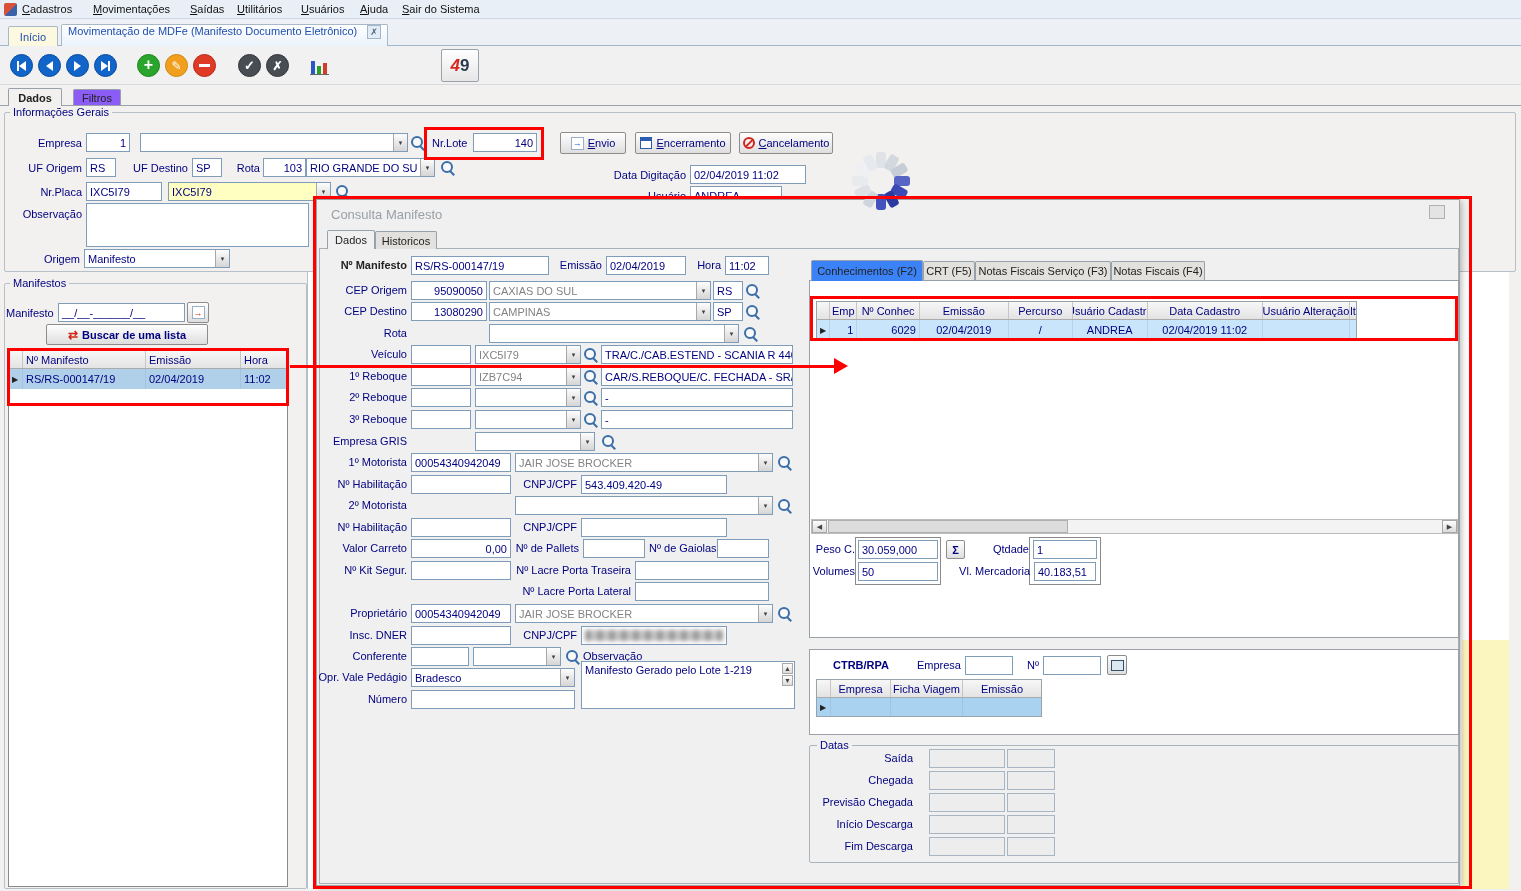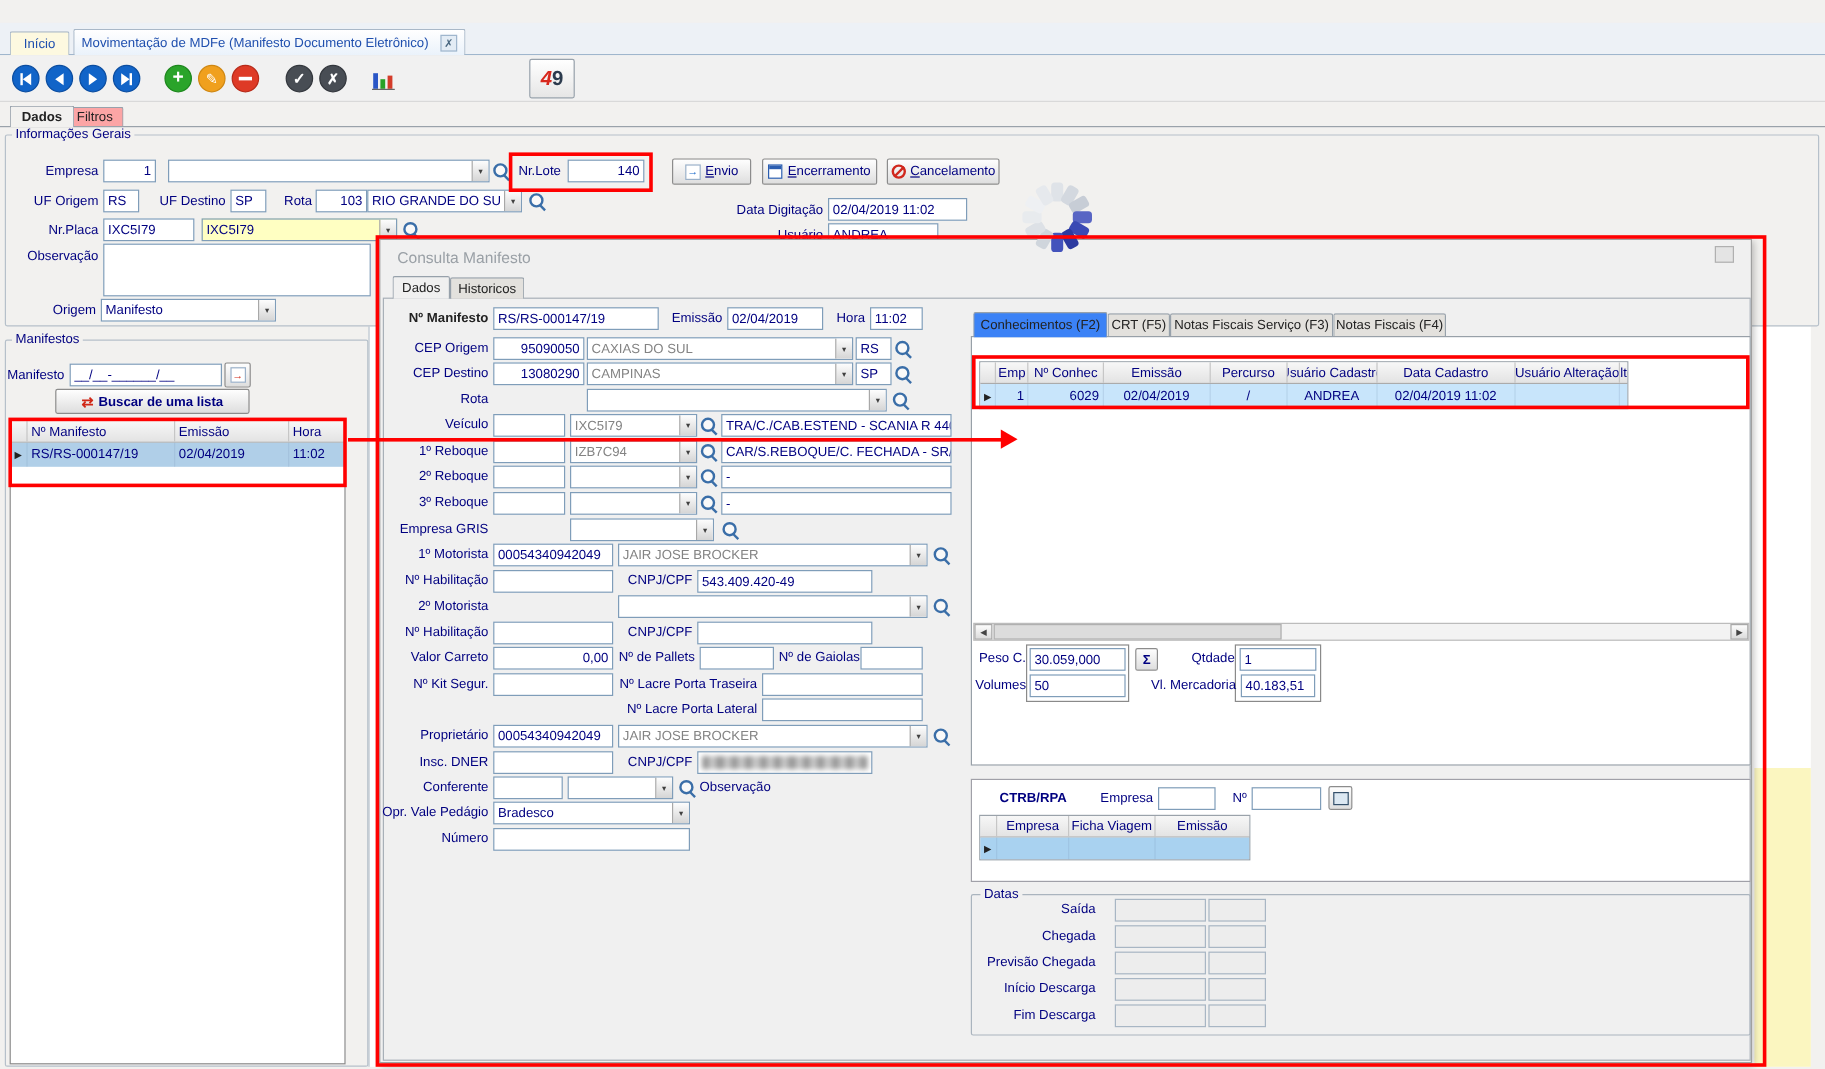--- a/index.html
+++ b/index.html
@@ -51,26 +51,36 @@
 .annot{position:absolute;border:3px solid #ff0000;pointer-events:none;z-index:50}
 .menu-item{position:absolute;top:3px;font-size:11px;color:#111}
 #spinner{z-index:40}
 #spinner i{position:absolute;left:25px;top:1px;width:10px;height:16px;border-radius:3px;transform-origin:5px 29px;display:block}
 </style>
 </head>
 <body>
 
 <div id="app">
 
+  <div class="abs" style="left:0;top:0;width:1521px;height:19px;background:#e9eff7;border-bottom:1px solid #cdd8e4">
+    <span class="abs" style="left:4px;top:3px;width:13px;height:13px;background:linear-gradient(135deg,#d8503a 50%,#3a62a8 50%);border-radius:2px"></span>
+    <span class="menu-item accel" style="left:22px">Cadastros</span>
+    <span class="menu-item accel" style="left:93px">Movimentações</span>
+    <span class="menu-item accel" style="left:190px">Saídas</span>
+    <span class="menu-item accel" style="left:237px">Utilitários</span>
+    <span class="menu-item accel" style="left:301px">Usuários</span>
+    <span class="menu-item accel" style="left:360px">Ajuda</span>
+    <span class="menu-item accel" style="left:402px">Sair do Sistema</span>
+  </div>
 
   <div class="abs" style="left:0;top:19px;width:1521px;height:27px;background:#edf1f6;border-bottom:1px solid #9fb6cd">
     <div class="abs" style="left:8px;top:7px;width:50px;height:20px;background:#fdf9e0;border:1px solid #a9b8c8;border-bottom:none;border-radius:2px 2px 0 0;display:flex;align-items:center;justify-content:center;color:#1f4fae">
         <span>Início</span>
       </div>
-    <div class="abs" style="left:61px;top:5px;width:327px;height:22px;background:linear-gradient(#ffffff,#eaf2fb);border:1px solid #a9b8c8;border-bottom:none;border-radius:2px 2px 0 0;display:flex;align-items:center;color:#1f4fae;padding:0 6px;gap:6px">
+    <div class="abs" style="left:61px;top:5px;width:327px;height:22px;background:linear-gradient(#ffffff,#eaf2fb);border:1px solid #a9b8c8;border-bottom:none;border-radius:2px 2px 0 0;display:flex;align-items:flex-start;color:#1f4fae;padding:0 6px;gap:6px">
       <span style="flex:1;overflow:hidden;white-space:nowrap">Movimentação de MDFe (Manifesto Documento Eletrônico)</span>
       <span style="width:14px;height:14px;background:#e3ecf5;border:1px solid #9fb6cd;display:flex;align-items:center;justify-content:center;font-size:9px;color:#48667f">✗</span>
     </div>
   </div>
 
   <div class="abs" style="left:0;top:46px;width:1521px;height:39px;background:#f1f1f1;border-bottom:1px solid #d9d9d9">
     <div class="circle" style="left:10px;top:8px;background:#1164c8;border:1px solid #0b4da0">
         <span class="vbar"></span>
         <span class="tri-l"></span>
       </div>
@@ -107,21 +117,21 @@
     </div>
     <div class="abs" style="left:441px;top:3px;width:38px;height:33px;background:linear-gradient(#ffffff,#e6e6e6);border:1px solid #98a2ac;border-radius:2px;display:flex;align-items:center;justify-content:center">
       <span style="color:#d8281e;font-weight:bold;font-style:italic;font-size:17px">4</span>
       <span style="color:#2c3b4e;font-weight:bold;font-size:17px">9</span>
     </div>
   </div>
 
   <div class="tab" style="left:8px;top:88px;width:54px;height:18px;background:#f2f1ef;font-weight:bold;z-index:2;color:#222">
       <span>Dados</span>
     </div>
-  <div class="tab" style="left:55px;top:89px;width:48px;height:17px;background:#fca5a5;color:#222">
+  <div class="tab" style="left:73px;top:89px;width:48px;height:17px;background:#8b5cf6;color:#222">
       <span>Filtros</span>
     </div>
   <div class="abs" style="left:0;top:105px;width:1521px;height:1px;background:#9aa2aa;z-index:1"></div>
 
   <div class="abs" style="left:307px;top:272px;width:1202px;height:617px;background:#ffffff;border-left:1px solid #b6c0ca"></div>
   <div class="abs" style="left:1462px;top:640px;width:47px;height:249px;background:#fbf6c0"></div>
 
   <div class="group" style="left:4px;top:112px;width:1512px;height:160px"></div>
   <div class="gtitle" style="left:10px;top:106px">Informações Gerais</div>
 
@@ -393,20 +403,25 @@
     <div class="fld combo" style="left:156px;top:447px;width:88px">
         <span class="arr">▾</span>
       </div>
     <div class="mag" style="left:248px;top:449px"></div>
     <div class="lbl" style="left:266px;top:450px">Observação</div>
 
     <div class="fld combo" style="left:94px;top:468px;width:164px">
         <span>Bradesco</span>
         <span class="arr">▾</span>
       </div>
+    <div class="memo" style="left:264px;top:461px;width:214px;height:48px">
+      <span>Manifesto Gerado pelo Lote 1-219</span>
+      <span class="scr-btn abs" style="right:1px;top:1px;width:11px;height:11px">▲</span>
+      <span class="scr-btn abs" style="right:1px;top:13px;width:11px;height:11px">▼</span>
+    </div>
     <div class="fld" style="left:94px;top:490px;width:164px"></div>
 
     <div class="abs" style="left:492px;top:80px;width:650px;height:358px;background:#fff;border:1px solid #98a0a8"></div>
     <div class="tab" style="left:494px;top:60px;width:112px;height:21px;background:#3b82f6;z-index:2;color:#222">
         <span>Conhecimentos (F2)</span>
       </div>
     <div class="tab" style="left:606px;top:61px;width:52px;height:19px;background:#e3e1dd;color:#222">
         <span>CRT (F5)</span>
       </div>
     <div class="tab" style="left:658px;top:61px;width:136px;height:19px;background:#e3e1dd;color:#222">

